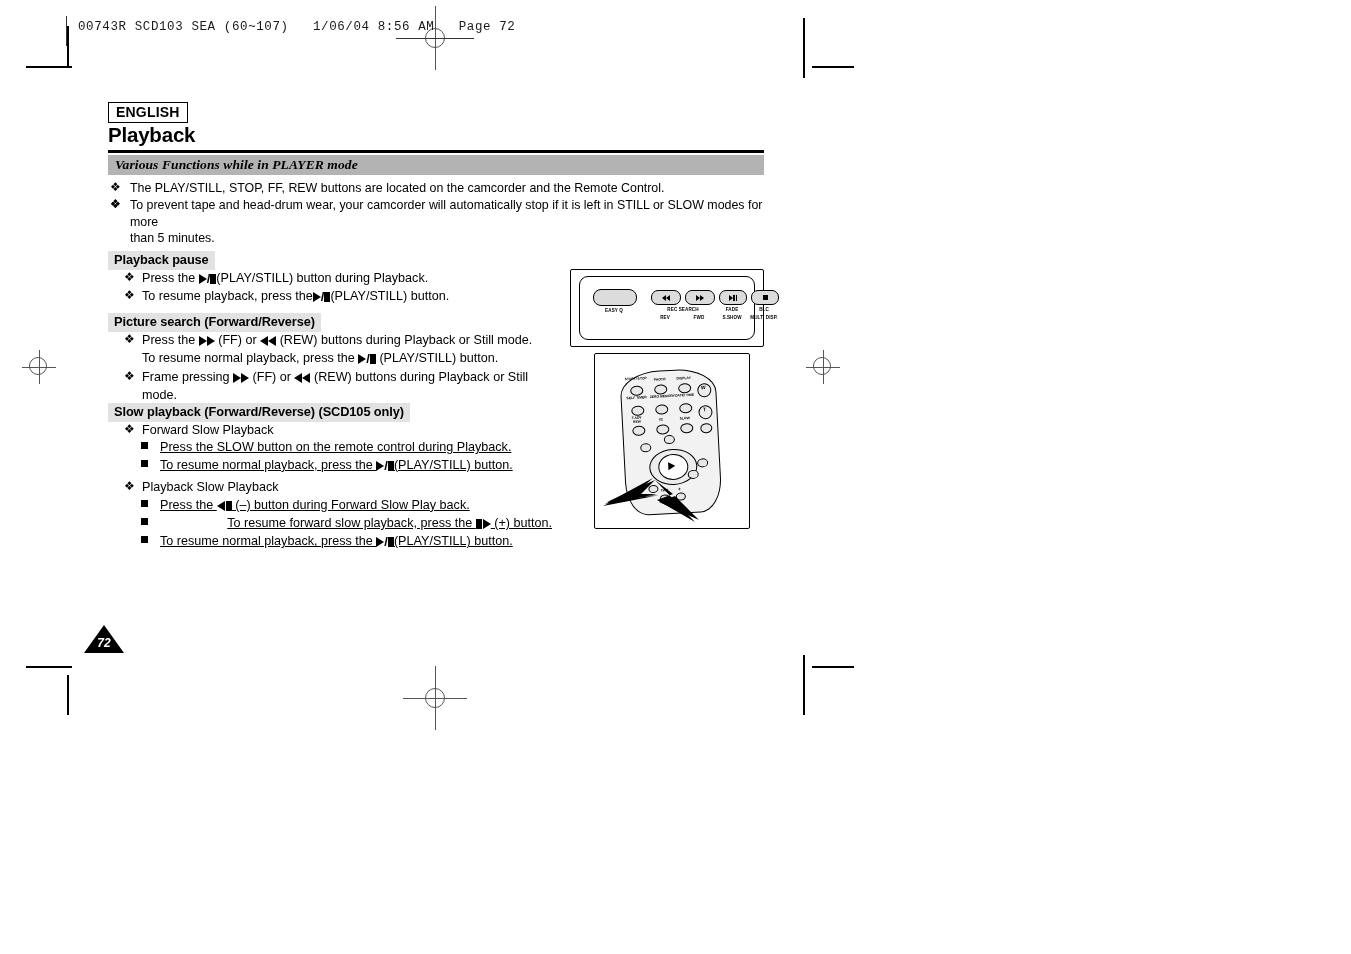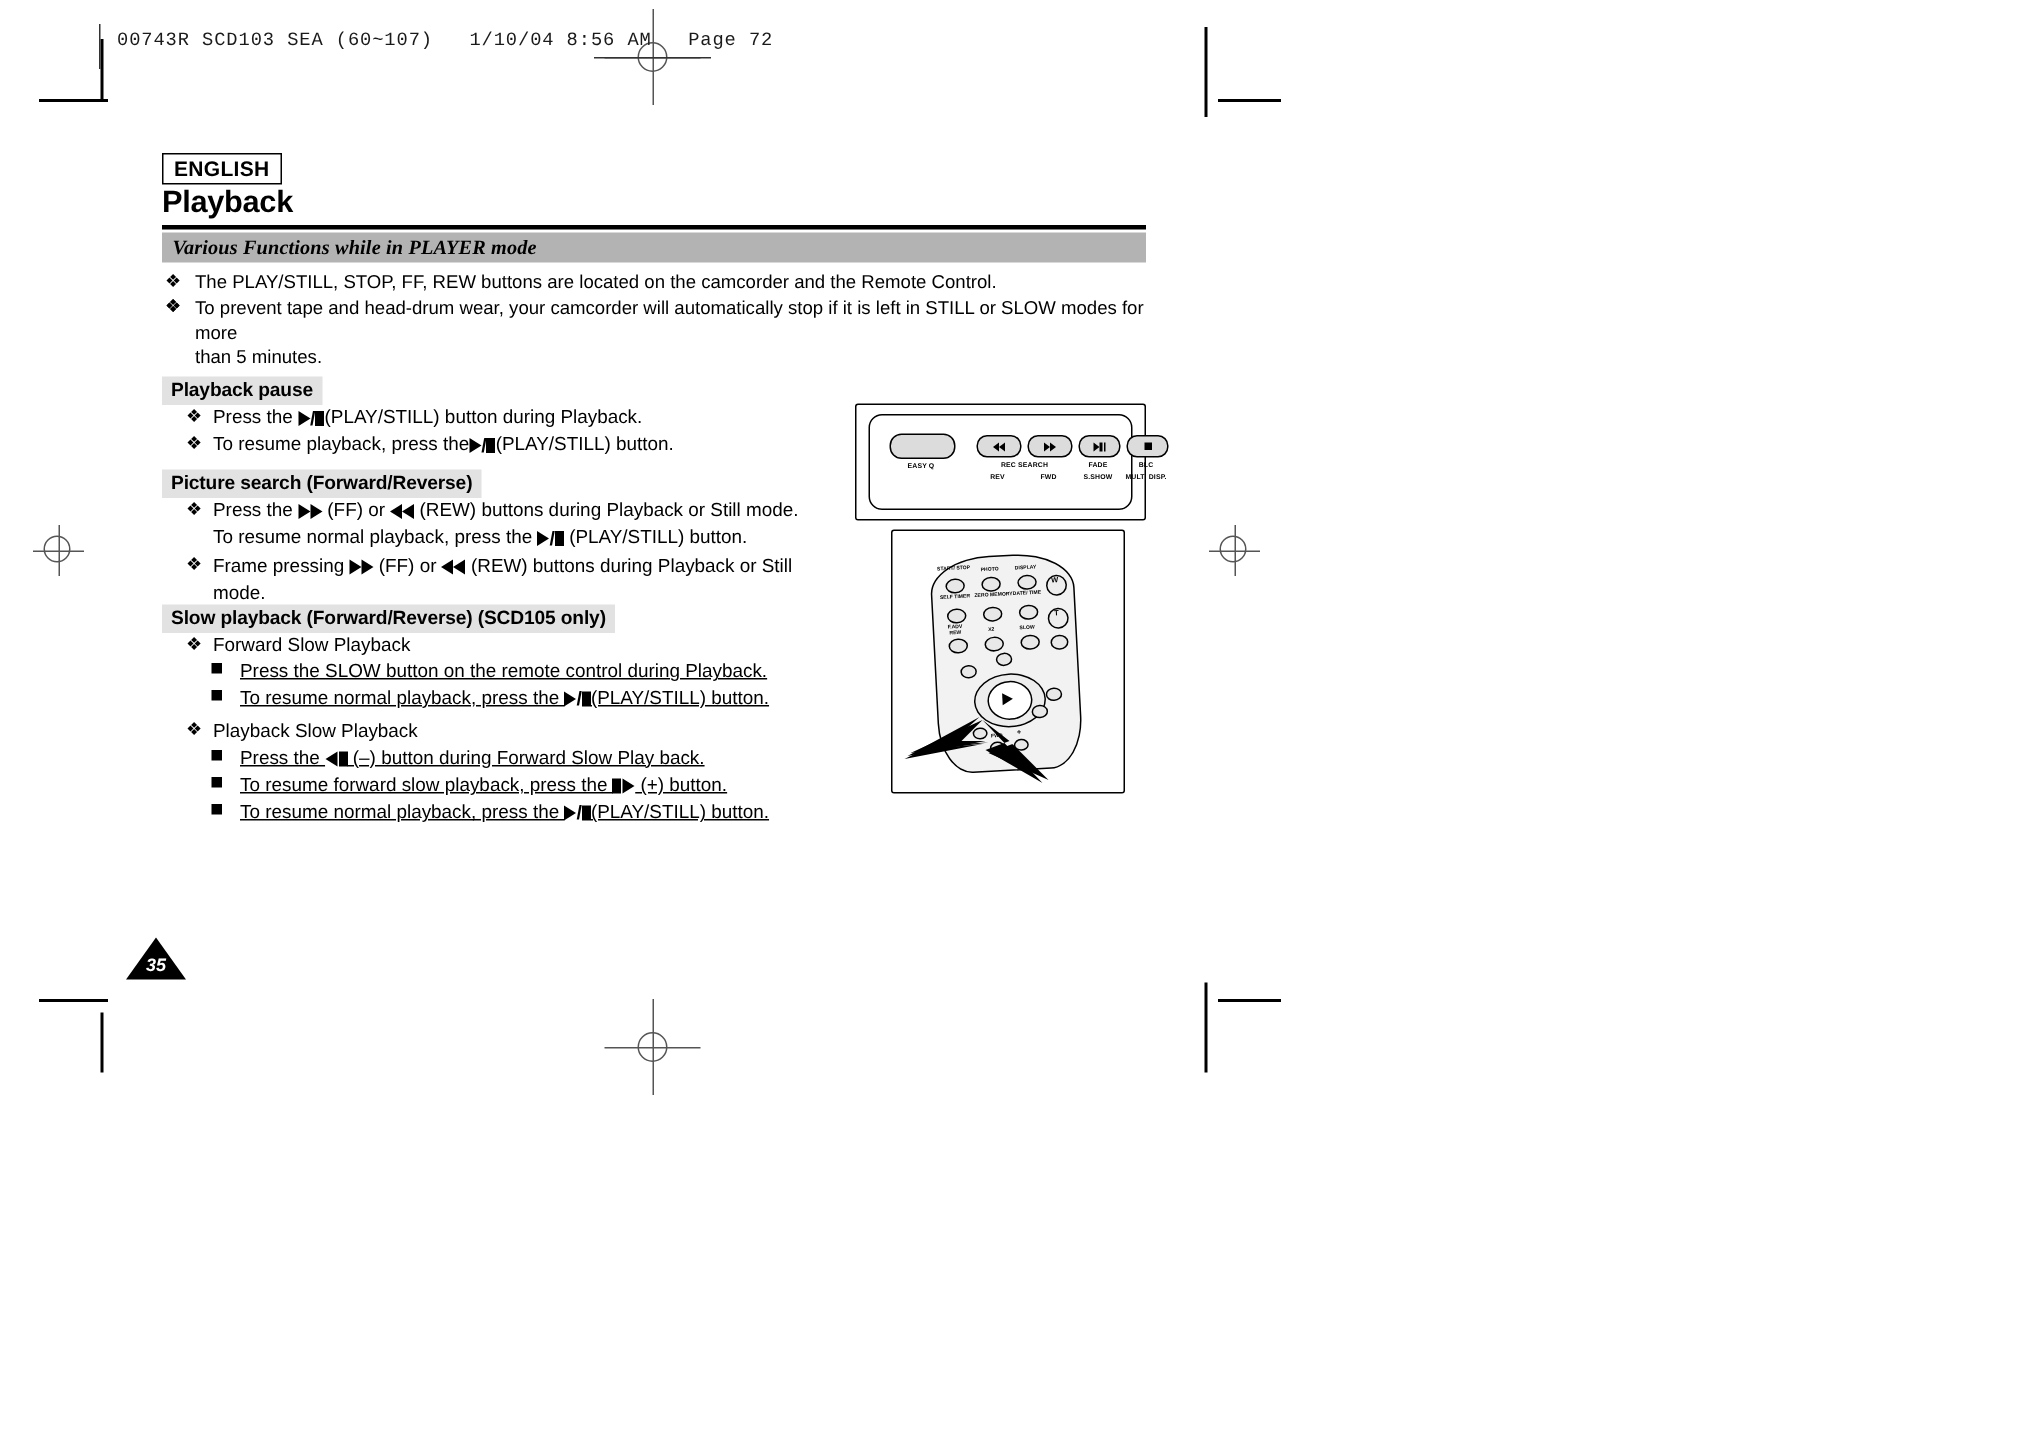--- a/index.html
+++ b/index.html
@@ -136,21 +136,21 @@
       <div class="rv"></div>
       <div class="rc"></div>
   </div>
   <div class="reg big" style="left:403px;top:666px;">
     <div class="rh"></div>
       <div class="rv"></div>
       <div class="rc"></div>
   </div>
 
   <div class="slug-bar"></div>
-  <div class="slug">00743R SCD103 SEA (60~107)   1/10/04 8:56 AM   Page 72</div>
+  <div class="slug">00743R SCD103 SEA (60~107)   1/06/04 8:56 AM   Page 72</div>
   <div class="slug-rule"></div>
 
   <div class="english">ENGLISH</div>
   <div class="chapter">Playback</div>
   <div class="rule-thick"></div>
   <div class="band">
     <span>Various Functions while in PLAYER mode</span>
   </div>
 
   <div class="intro">
@@ -210,21 +210,21 @@
     </div>
 
     <div class="li" style="margin-top:4px;">
       <span class="bl">❖</span>
       <span>Playback Slow Playback</span>
     </div>
     <div class="sub" style="margin-left:16px;">
       <span class="sq"></span>
       <span>Press the </span><span class="g"><span class="tri-l"></span><span class="bar1" style="margin-left:1px;"></span></span><span> (–) button during Forward Slow Play back.</span>
     </div>
-    <div class="sub" style="margin-left:16px;">
+    <div class="sub" style="margin-left:16px;text-align:right;">
       <span class="sq"></span>
       <span>To resume forward slow playback, press the </span><span class="g"><span class="bar1"></span><span class="tri" style="margin-left:1px;"></span></span><span> (+) button.</span>
     </div>
     <div class="sub" style="margin-left:16px;">
       <span class="sq"></span>
       <span>To resume normal playback, press the </span><span class="g"><span class="tri"></span><span class="slash">/</span><span class="bar1"></span></span><span>(PLAY/STILL) button.</span>
     </div>
   </div>
 
   <div class="fig" id="fig-panel">
@@ -311,16 +311,16 @@
       <polygon points="10,150 58,124 40,140 62,140" fill="#000"></polygon>
       <polygon points="12,148 60,126 44,142 64,141" fill="#000"></polygon>
       <polygon points="8,152 56,128 38,144 60,142" fill="#000"></polygon>
       <polygon points="100,168 60,126 78,140 62,146" fill="#000"></polygon>
       <polygon points="104,166 62,124 80,142 64,148" fill="#000"></polygon>
     </svg>
   </div>
 
   <div style="position:absolute;left:84px;top:625px;width:40px;height:30px;">
     <div style="position:absolute;left:0;top:0;width:0;height:0;border-left:20px solid transparent;border-right:20px solid transparent;border-bottom:28px solid #000;"></div>
-    <div style="position:absolute;left:0;top:11px;width:40px;text-align:center;color:#fff;font-size:12px;font-weight:bold;font-style:italic;">35</div>
+    <div style="position:absolute;left:0;top:11px;width:40px;text-align:center;color:#fff;font-size:12px;font-weight:bold;font-style:italic;">72</div>
   </div>
 
 </div>
 
 </body></html>

